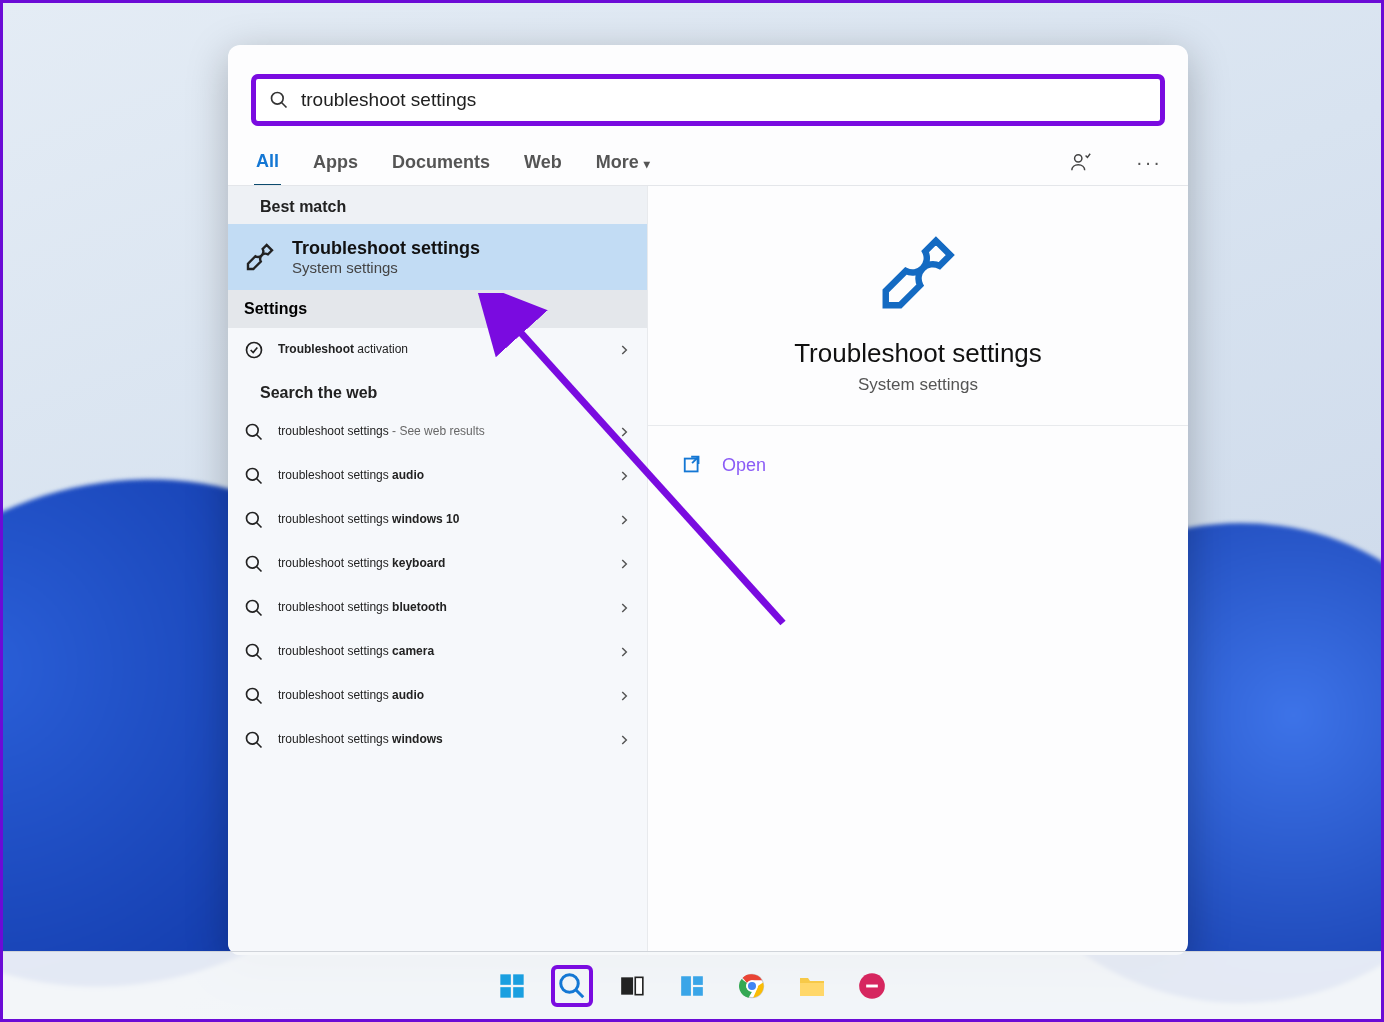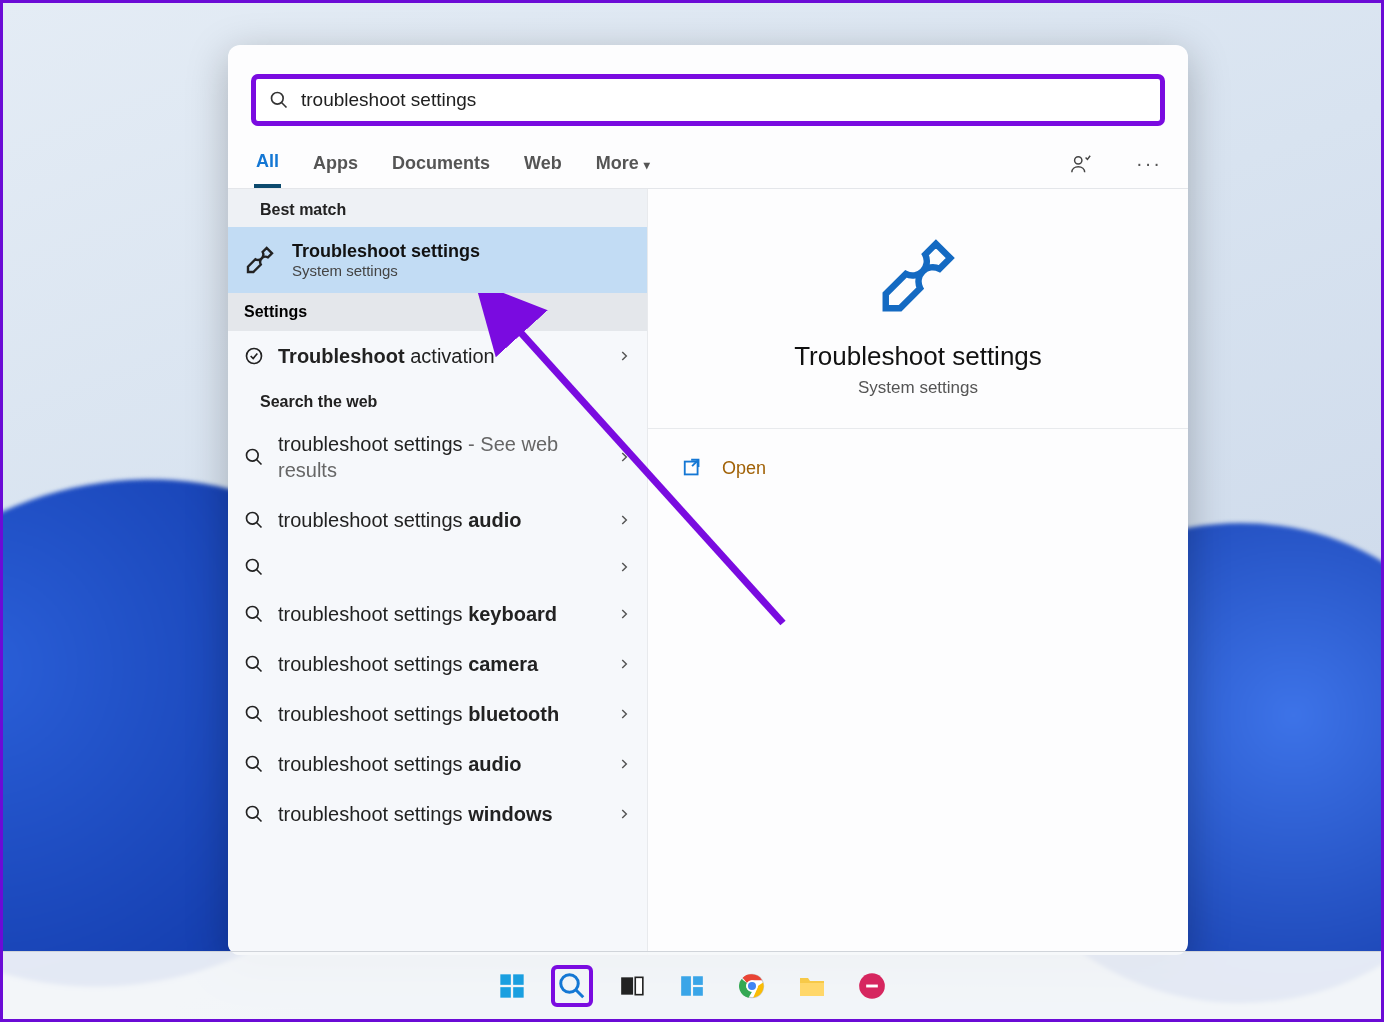--- a/index.html
+++ b/index.html
@@ -32,51 +32,51 @@
 }
 .search-input-wrap.highlight { outline:5px solid #7a0be0; outline-offset:-2px; }
 .search-input-wrap input {
   border:none; outline:none; font-size:19px; flex:1; color:#202020; background:transparent;
 }
 .search-tabs {
   display:flex; align-items:center; padding:6px 26px 0; gap:30px;
   border-bottom:1px solid #e4e6ea; font-size:18px; color:#555;
 }
 .search-tabs .tab { padding:12px 2px; cursor:pointer;font-weight:bold; }
-.search-tabs .tab.active { color:#1477d4; font-weight:600; border-bottom:4px solid #0c4a6e; }
+.search-tabs .tab.active { color:#1477d4; font-weight:600; border-bottom:1px solid #0c4a6e; }
 .search-tabs .spacer { flex:1; }
 .search-tabs .ricon { width:22px; height:22px; color:#444; }
 .content { flex:1; display:flex; }
 .left-col { width:420px; background:#f6f8fb; border-right:1px solid #e8eaed; overflow:auto; }
 .section-label { font-size:16px; font-weight:600; padding:12px 32px 8px; color:#222; background:#eef1f5; }
 .best-match {
   display:flex; align-items:center; gap:16px; padding:14px 16px;
   background:#c2dcf4; cursor:pointer;
 }
 .best-match .bm-icon { width:32px; height:32px; }
 .best-match .bm-title { font-size:18px; font-weight:600; color:#111; }
 .best-match .bm-sub { font-size:15px; color:#444; }
 .settings-head { background:#e4e7eb; font-size:16px; font-weight:600; padding:10px 16px; }
 .row-item {
   display:flex; align-items:center; justify-content:space-between;
   padding:12px 16px; gap:12px; cursor:pointer;
 }
 .row-item .ri-left { display:flex; align-items:center; gap:14px; flex:1; }
 .row-item .ri-icon { width:20px; height:20px; flex-shrink:0; }
-.row-item .ri-text { font-size:20px; color:#222; line-height:1.3; }
+.row-item .ri-text { font-size:12px; color:#222; line-height:1.3; }
 .ri-text .bold { font-weight:700; }
 .ri-text .muted { color:#666; }
 .chev { width:14px; height:14px; color:#555; }
 .right-col { flex:1; display:flex; flex-direction:column; }
 .detail-hero { display:flex; flex-direction:column; align-items:center; padding:44px 20px 30px; border-bottom:1px solid #e8eaed; }
 .detail-hero .big-icon { width:86px; height:86px; color:#146ac2; margin-bottom:22px; }
 .detail-hero .d-title { font-size:26px; color:#111; margin-bottom:6px; }
 .detail-hero .d-sub { font-size:17px; color:#555; }
 .detail-actions { padding:20px 34px; }
-.open-row { display:flex; align-items:center; gap:18px; font-size:18px; color:#a16207; cursor:pointer; padding:8px 0; }
+.open-row { display:flex; align-items:center; gap:18px; font-size:18px; color:#8b5cf6; cursor:pointer; padding:8px 0; }
 .open-row .oicon { width:22px; height:22px; color:#1477d4; }
 .arrow-svg { position:absolute; top:290px; left:470px; width:360px; height:360px; pointer-events:none; }
 </style>
 </head>
 <body>
 
 <div class="bloom bloom1"></div>
 <div class="bloom bloom2"></div>
 
 <div class="search-panel">
@@ -157,20 +157,21 @@
     <svg class="chev" viewBox="0 0 24 24" fill="none" stroke="#555" stroke-width="2.5">
               <path d="M9 5l7 7-7 7"></path>
             </svg>
           </div>
           <div class="row-item">
     <div class="ri-left">
       <svg class="ri-icon" viewBox="0 0 24 24" fill="none" stroke="#222" stroke-width="2">
                 <circle cx="10" cy="10" r="7"></circle>
                 <line x1="21" y1="21" x2="15" y2="15"></line>
               </svg>
+      <div class="ri-text"><span>troubleshoot settings </span><span class="bold">windows 10</span><span class="muted"></span></div>
     </div>
     <svg class="chev" viewBox="0 0 24 24" fill="none" stroke="#555" stroke-width="2.5">
               <path d="M9 5l7 7-7 7"></path>
             </svg>
           </div>
           <div class="row-item">
     <div class="ri-left">
       <svg class="ri-icon" viewBox="0 0 24 24" fill="none" stroke="#222" stroke-width="2">
                 <circle cx="10" cy="10" r="7"></circle>
                 <line x1="21" y1="21" x2="15" y2="15"></line>
@@ -180,33 +181,33 @@
     <svg class="chev" viewBox="0 0 24 24" fill="none" stroke="#555" stroke-width="2.5">
               <path d="M9 5l7 7-7 7"></path>
             </svg>
           </div>
           <div class="row-item">
     <div class="ri-left">
       <svg class="ri-icon" viewBox="0 0 24 24" fill="none" stroke="#222" stroke-width="2">
                 <circle cx="10" cy="10" r="7"></circle>
                 <line x1="21" y1="21" x2="15" y2="15"></line>
               </svg>
+      <div class="ri-text"><span>troubleshoot settings </span><span class="bold">bluetooth</span><span class="muted"></span></div>
+    </div>
+    <svg class="chev" viewBox="0 0 24 24" fill="none" stroke="#555" stroke-width="2.5">
+              <path d="M9 5l7 7-7 7"></path>
+            </svg>
+          </div>
+          <div class="row-item">
+    <div class="ri-left">
+      <svg class="ri-icon" viewBox="0 0 24 24" fill="none" stroke="#222" stroke-width="2">
+                <circle cx="10" cy="10" r="7"></circle>
+                <line x1="21" y1="21" x2="15" y2="15"></line>
+              </svg>
       <div class="ri-text"><span>troubleshoot settings </span><span class="bold">camera</span><span class="muted"></span></div>
-    </div>
-    <svg class="chev" viewBox="0 0 24 24" fill="none" stroke="#555" stroke-width="2.5">
-              <path d="M9 5l7 7-7 7"></path>
-            </svg>
-          </div>
-          <div class="row-item">
-    <div class="ri-left">
-      <svg class="ri-icon" viewBox="0 0 24 24" fill="none" stroke="#222" stroke-width="2">
-                <circle cx="10" cy="10" r="7"></circle>
-                <line x1="21" y1="21" x2="15" y2="15"></line>
-              </svg>
-      <div class="ri-text"><span>troubleshoot settings </span><span class="bold">bluetooth</span><span class="muted"></span></div>
     </div>
     <svg class="chev" viewBox="0 0 24 24" fill="none" stroke="#555" stroke-width="2.5">
               <path d="M9 5l7 7-7 7"></path>
             </svg>
           </div>
           <div class="row-item">
     <div class="ri-left">
       <svg class="ri-icon" viewBox="0 0 24 24" fill="none" stroke="#222" stroke-width="2">
                 <circle cx="10" cy="10" r="7"></circle>
                 <line x1="21" y1="21" x2="15" y2="15"></line>

